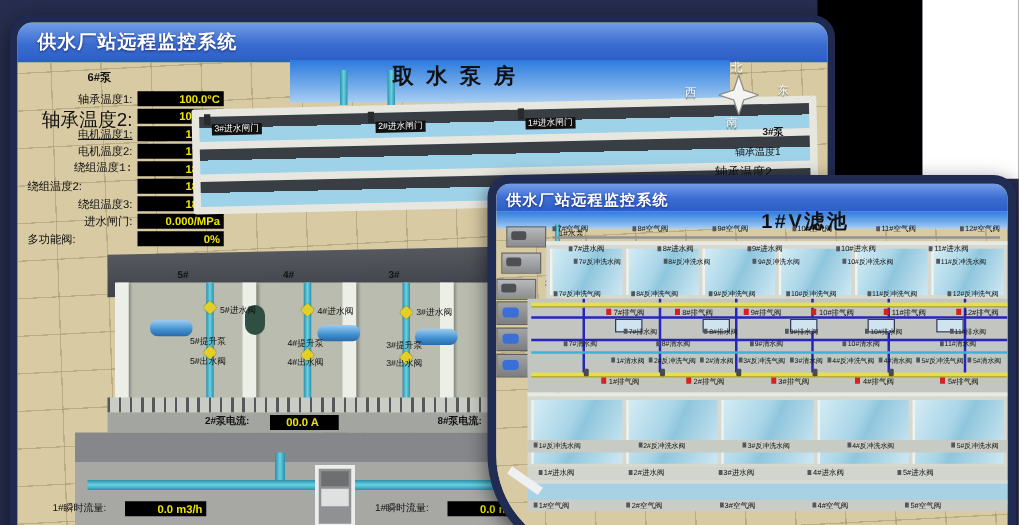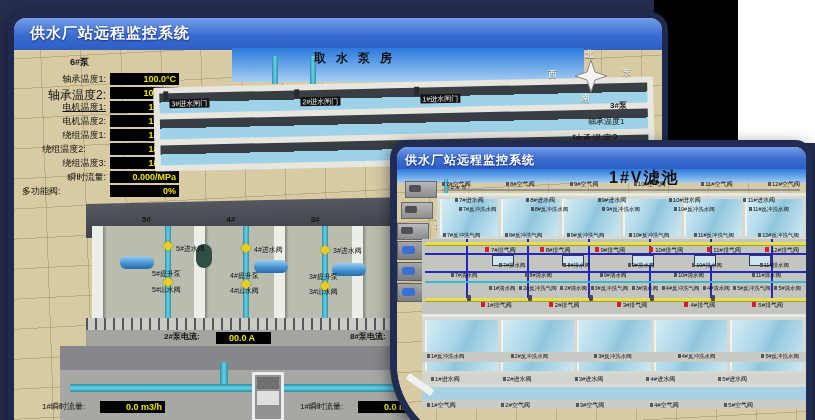--- a/index.html
+++ b/index.html
@@ -73,39 +73,39 @@
 <div class="bg-black"></div>
 <div class="bg-white"></div>
 
 <div class="win" id="backwin">
   <div class="titlebar">供水厂站远程监控系统</div>
   <div class="content">
 
     <div class="sky" style="left:218px;top:-2px;width:352px;height:34px;"></div>
     <div class="cpipe" style="left:258px;top:6px;width:6px;height:28px;"></div>
     <div class="cpipe" style="left:296px;top:6px;width:6px;height:28px;"></div>
-    <div class="lbl" style="left:300px;top:2px;font-size:12px;font-weight:bold;letter-spacing:10px;font-family:Liberation Serif, serif;">取水泵房</div>
+    <div class="lbl" style="left:300px;top:2px;font-size:17px;font-weight:bold;letter-spacing:10px;font-family:Liberation Serif, serif;">取水泵房</div>
 
     <div class="lbl" style="left:56px;top:8px;font-size:9px;font-weight:bold;">6#泵</div>
 
     <div class="lbl" style="left:8px;top:25px;width:84px;text-align:right;font-size:9px;">轴承温度1:</div>
     <div class="vbox" style="left:96px;top:23px;width:66px;">100.0°C</div>
-    <div class="lbl" style="left:8px;top:39px;width:84px;text-align:right;font-size:12px;">轴承温度2:</div>
+    <div class="lbl" style="left:8px;top:39px;width:84px;text-align:right;font-size:15px;">轴承温度2:</div>
     <div class="vbox" style="left:96px;top:37px;width:66px;">100.0°C</div>
     <div class="lbl" style="left:8px;top:53px;width:84px;text-align:right;font-size:9px;text-decoration:underline;">电机温度1:</div>
     <div class="vbox" style="left:96px;top:51px;width:66px;">18.1°C</div>
     <div class="lbl" style="left:8px;top:67px;width:84px;text-align:right;font-size:9px;">电机温度2:</div>
     <div class="vbox" style="left:96px;top:65px;width:66px;">17.9°C</div>
-    <div class="lbl" style="left:8px;top:81px;width:84px;text-align:right;font-size:9px;">绕组温度1:</div>
+    <div class="lbl" style="left:8px;top:81px;width:84px;text-align:right;font-size:9px;font-family:Liberation Mono, monospace;">绕组温度1:</div>
     <div class="vbox" style="left:96px;top:79px;width:66px;">18.0°C</div>
-    <div class="lbl" style="left:8px;top:95px;width:84px;text-align:center;font-size:9px;">绕组温度2:</div>
+    <div class="lbl" style="left:8px;top:95px;width:84px;text-align:left;font-size:9px;">绕组温度2:</div>
     <div class="vbox" style="left:96px;top:93px;width:66px;">18.1°C</div>
     <div class="lbl" style="left:8px;top:109px;width:84px;text-align:right;font-size:9px;">绕组温度3:</div>
     <div class="vbox" style="left:96px;top:107px;width:66px;">18.1°C</div>
-    <div class="lbl" style="left:8px;top:123px;width:84px;text-align:right;font-size:9px;">瞬时流量:</div>
+    <div class="lbl" style="left:8px;top:123px;width:84px;text-align:right;font-size:9px;">进水闸门:</div>
     <div class="vbox" style="left:96px;top:121px;width:66px;">0.000/MPa</div>
     <div class="lbl" style="left:8px;top:137px;width:84px;text-align:left;font-size:9px;">多功能阀:</div>
     <div class="vbox" style="left:96px;top:135px;width:66px;">0%</div>
 
     <div class="chan-wrap">
       <div class="chan" style="top:6px;"></div>
       <div class="chan" style="top:32px;"></div>
       <div class="chan" style="top:58px;"></div>
       <div class="gate-ico" style="left:10px;top:4px;"></div>
       <div class="gate-chip" style="left:16px;top:12px;">3#进水闸门</div>

